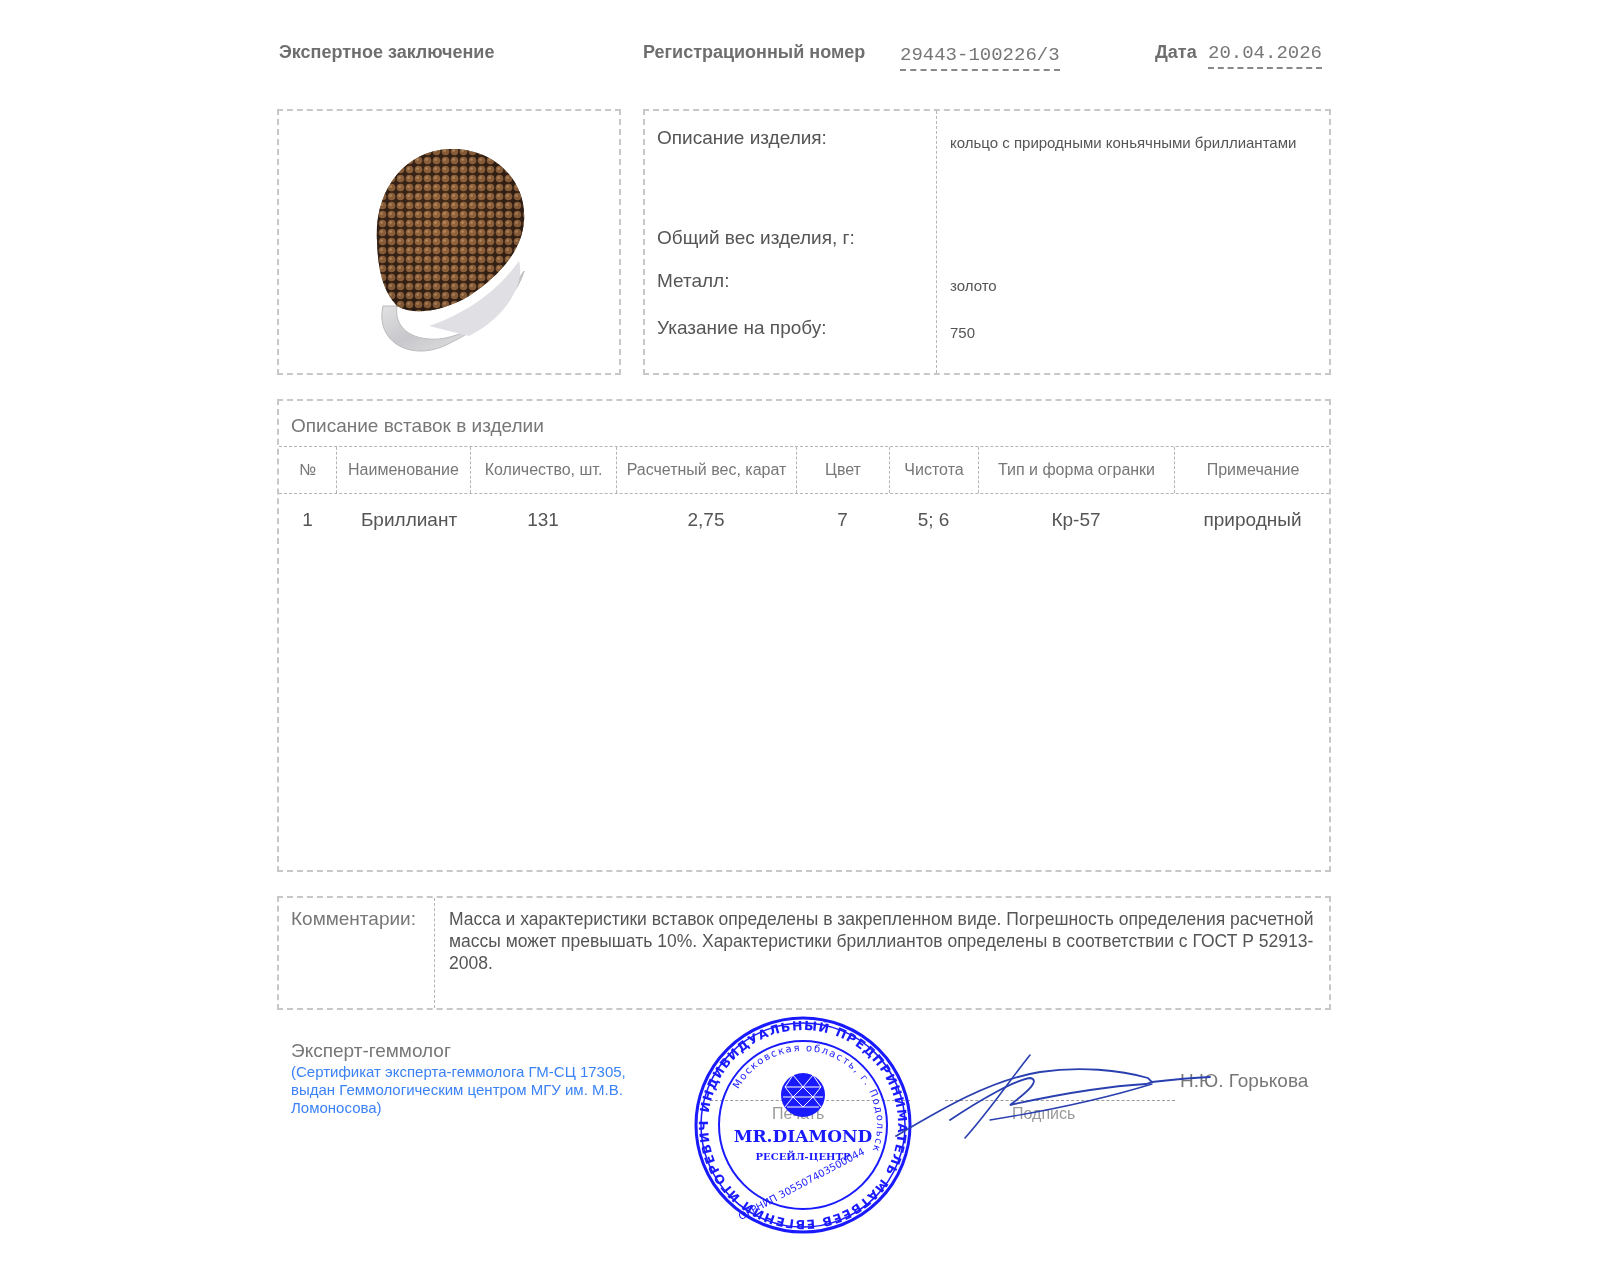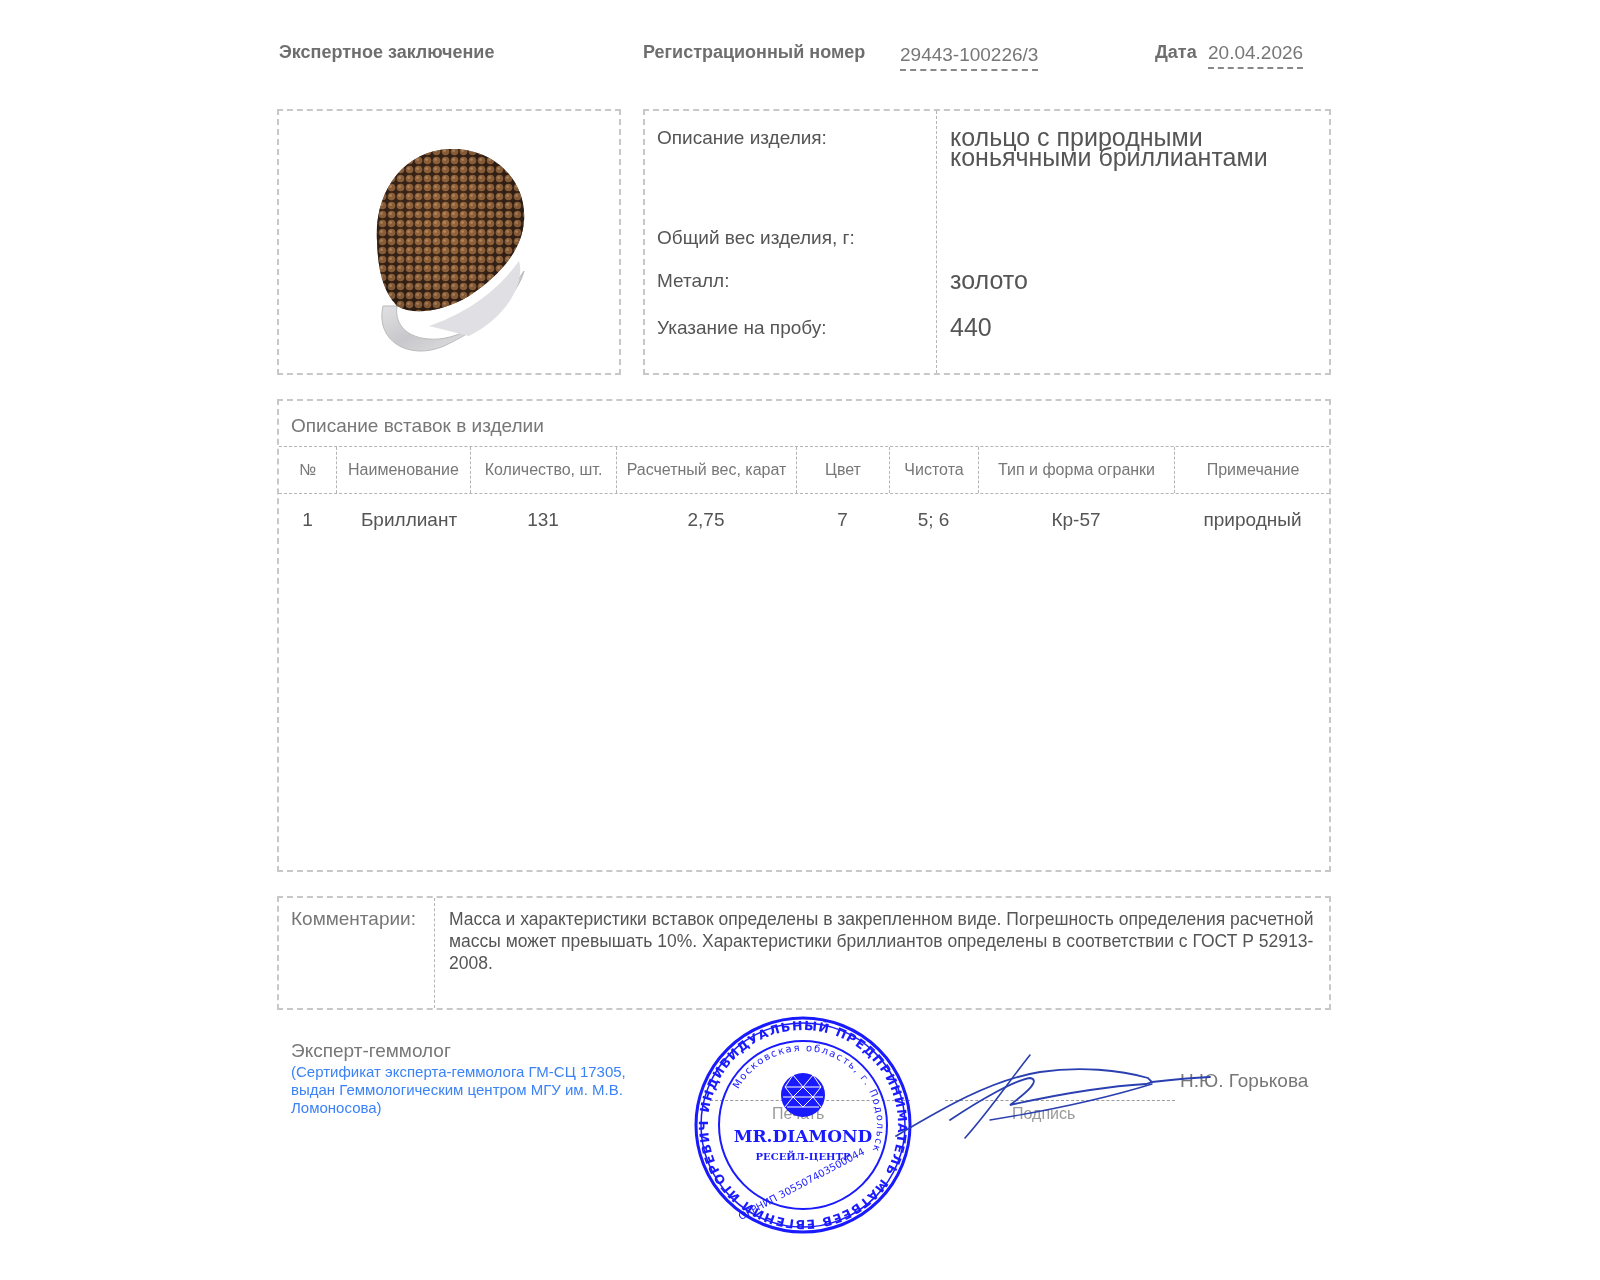--- a/index.html
+++ b/index.html
@@ -5,28 +5,28 @@
     html, body { margin: 0; padding: 0; background: #ffffff; }
     body {
       width: 1600px; height: 1280px; position: relative; overflow: hidden;
       font-family: "Liberation Sans", "DejaVu Sans", sans-serif; color: #555;
     }
     .abs { position: absolute; }
     .dash-box { position: absolute; border: 2px dashed #c8c8c8; box-sizing: border-box; }
 
     
     .hdr { font-size: 18px; font-weight: bold; color: #6e6e6e; top: 42px; }
-    .hdr-val { font-size: 19px; color: #777; border-bottom: 2px dashed #888; padding-bottom: 3px; font-weight: normal; }
+    .hdr-val { font-size: 19px; color: #777; border-bottom: 2px dashed #888; padding-bottom: 3px; font-weight: normal; font-family: Liberation Mono, monospace; }
 
     
     .ring-box { left: 277px; top: 109px; width: 344px; height: 266px; }
     .info-box { left: 643px; top: 109px; width: 688px; height: 266px; }
     .info-divider { position: absolute; left: 291px; top: 0; bottom: 0; border-left: 1px dashed #b5b5b5; }
     .info-label { position: absolute; left: 12px; font-size: 19px; color: #555; }
-    .info-val { position: absolute; left: 305px; font-size: 25px; color: #555; line-height: 20px; width: 370px; }
+    .info-val { position: absolute; left: 305px; font-size: 15px; color: #555; line-height: 32px; width: 370px; }
 
     
     .inserts-box { left: 277px; top: 399px; width: 1054px; height: 473px; }
     .inserts-title { position: absolute; left: 12px; top: 14px; font-size: 19px; color: #777; }
     .thead { position: absolute; left: 0; right: 0; top: 45px; height: 46px; border-top: 1px dashed #b5b5b5; border-bottom: 1px dashed #b5b5b5; }
     .th { position: absolute; top: 0; height: 46px; line-height: 46px; font-size: 16px; color: #777; text-align: center; box-sizing: border-box; }
     .th + .th { border-left: 1px dashed #b5b5b5; }
     .trow { position: absolute; left: 0; right: 0; top: 108px; height: 26px; }
     .td { position: absolute; top: 0; font-size: 19px; color: #555; text-align: center; }
 
@@ -80,21 +80,21 @@
 </div>
 
 <div class="dash-box info-box">
   <div class="info-divider"></div>
   <div class="info-label" style="top:16px;">Описание изделия:</div>
   <div class="info-val" style="top:16px;">кольцо с природными коньячными бриллиантами</div>
   <div class="info-label" style="top:116px;">Общий вес изделия, г:</div>
   <div class="info-label" style="top:159px;">Металл:</div>
   <div class="info-val" style="top:159px;">золото</div>
   <div class="info-label" style="top:206px;">Указание на пробу:</div>
-  <div class="info-val" style="top:206px;">440</div>
+  <div class="info-val" style="top:206px;">750</div>
 </div>
 
 <div class="dash-box inserts-box">
   <div class="inserts-title">Описание вставок в изделии</div>
   <div class="thead">
     <div class="th" style="left:0;width:57px;">№</div>
     <div class="th" style="left:57px;width:134px;">Наименование</div>
     <div class="th" style="left:191px;width:146px;">Количество, шт.</div>
     <div class="th" style="left:337px;width:180px;">Расчетный вес, карат</div>
     <div class="th" style="left:517px;width:93px;">Цвет</div>

